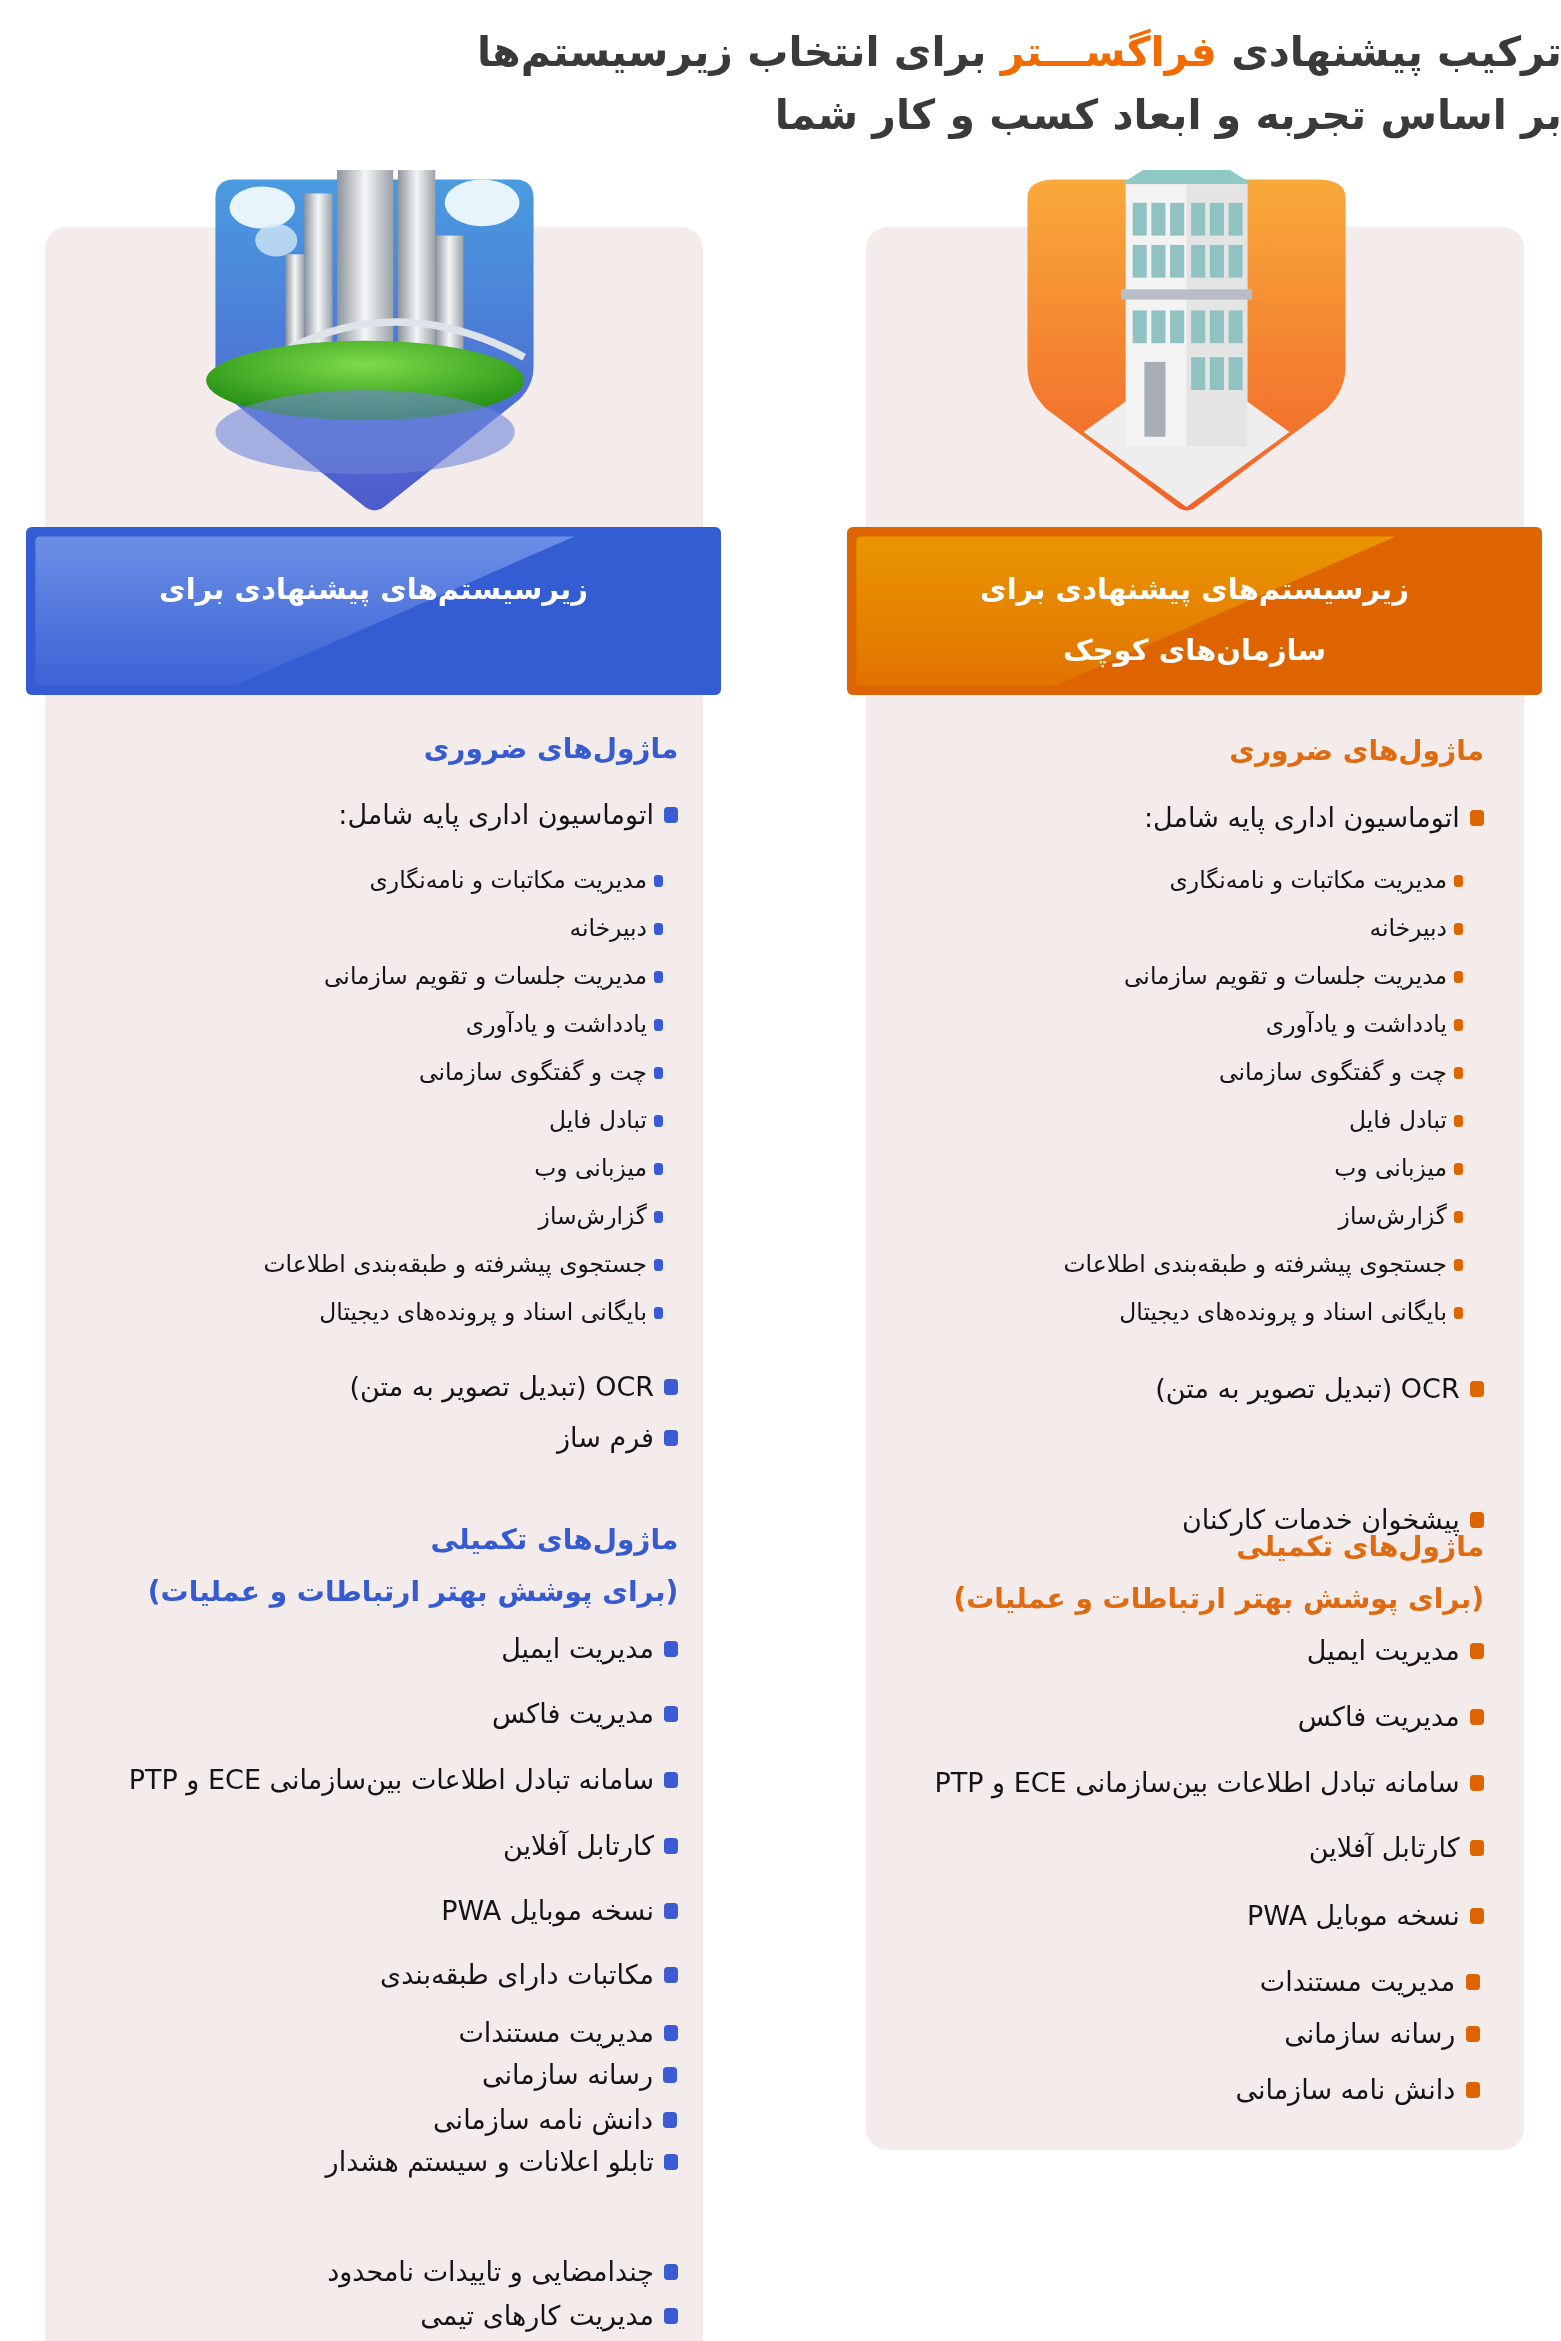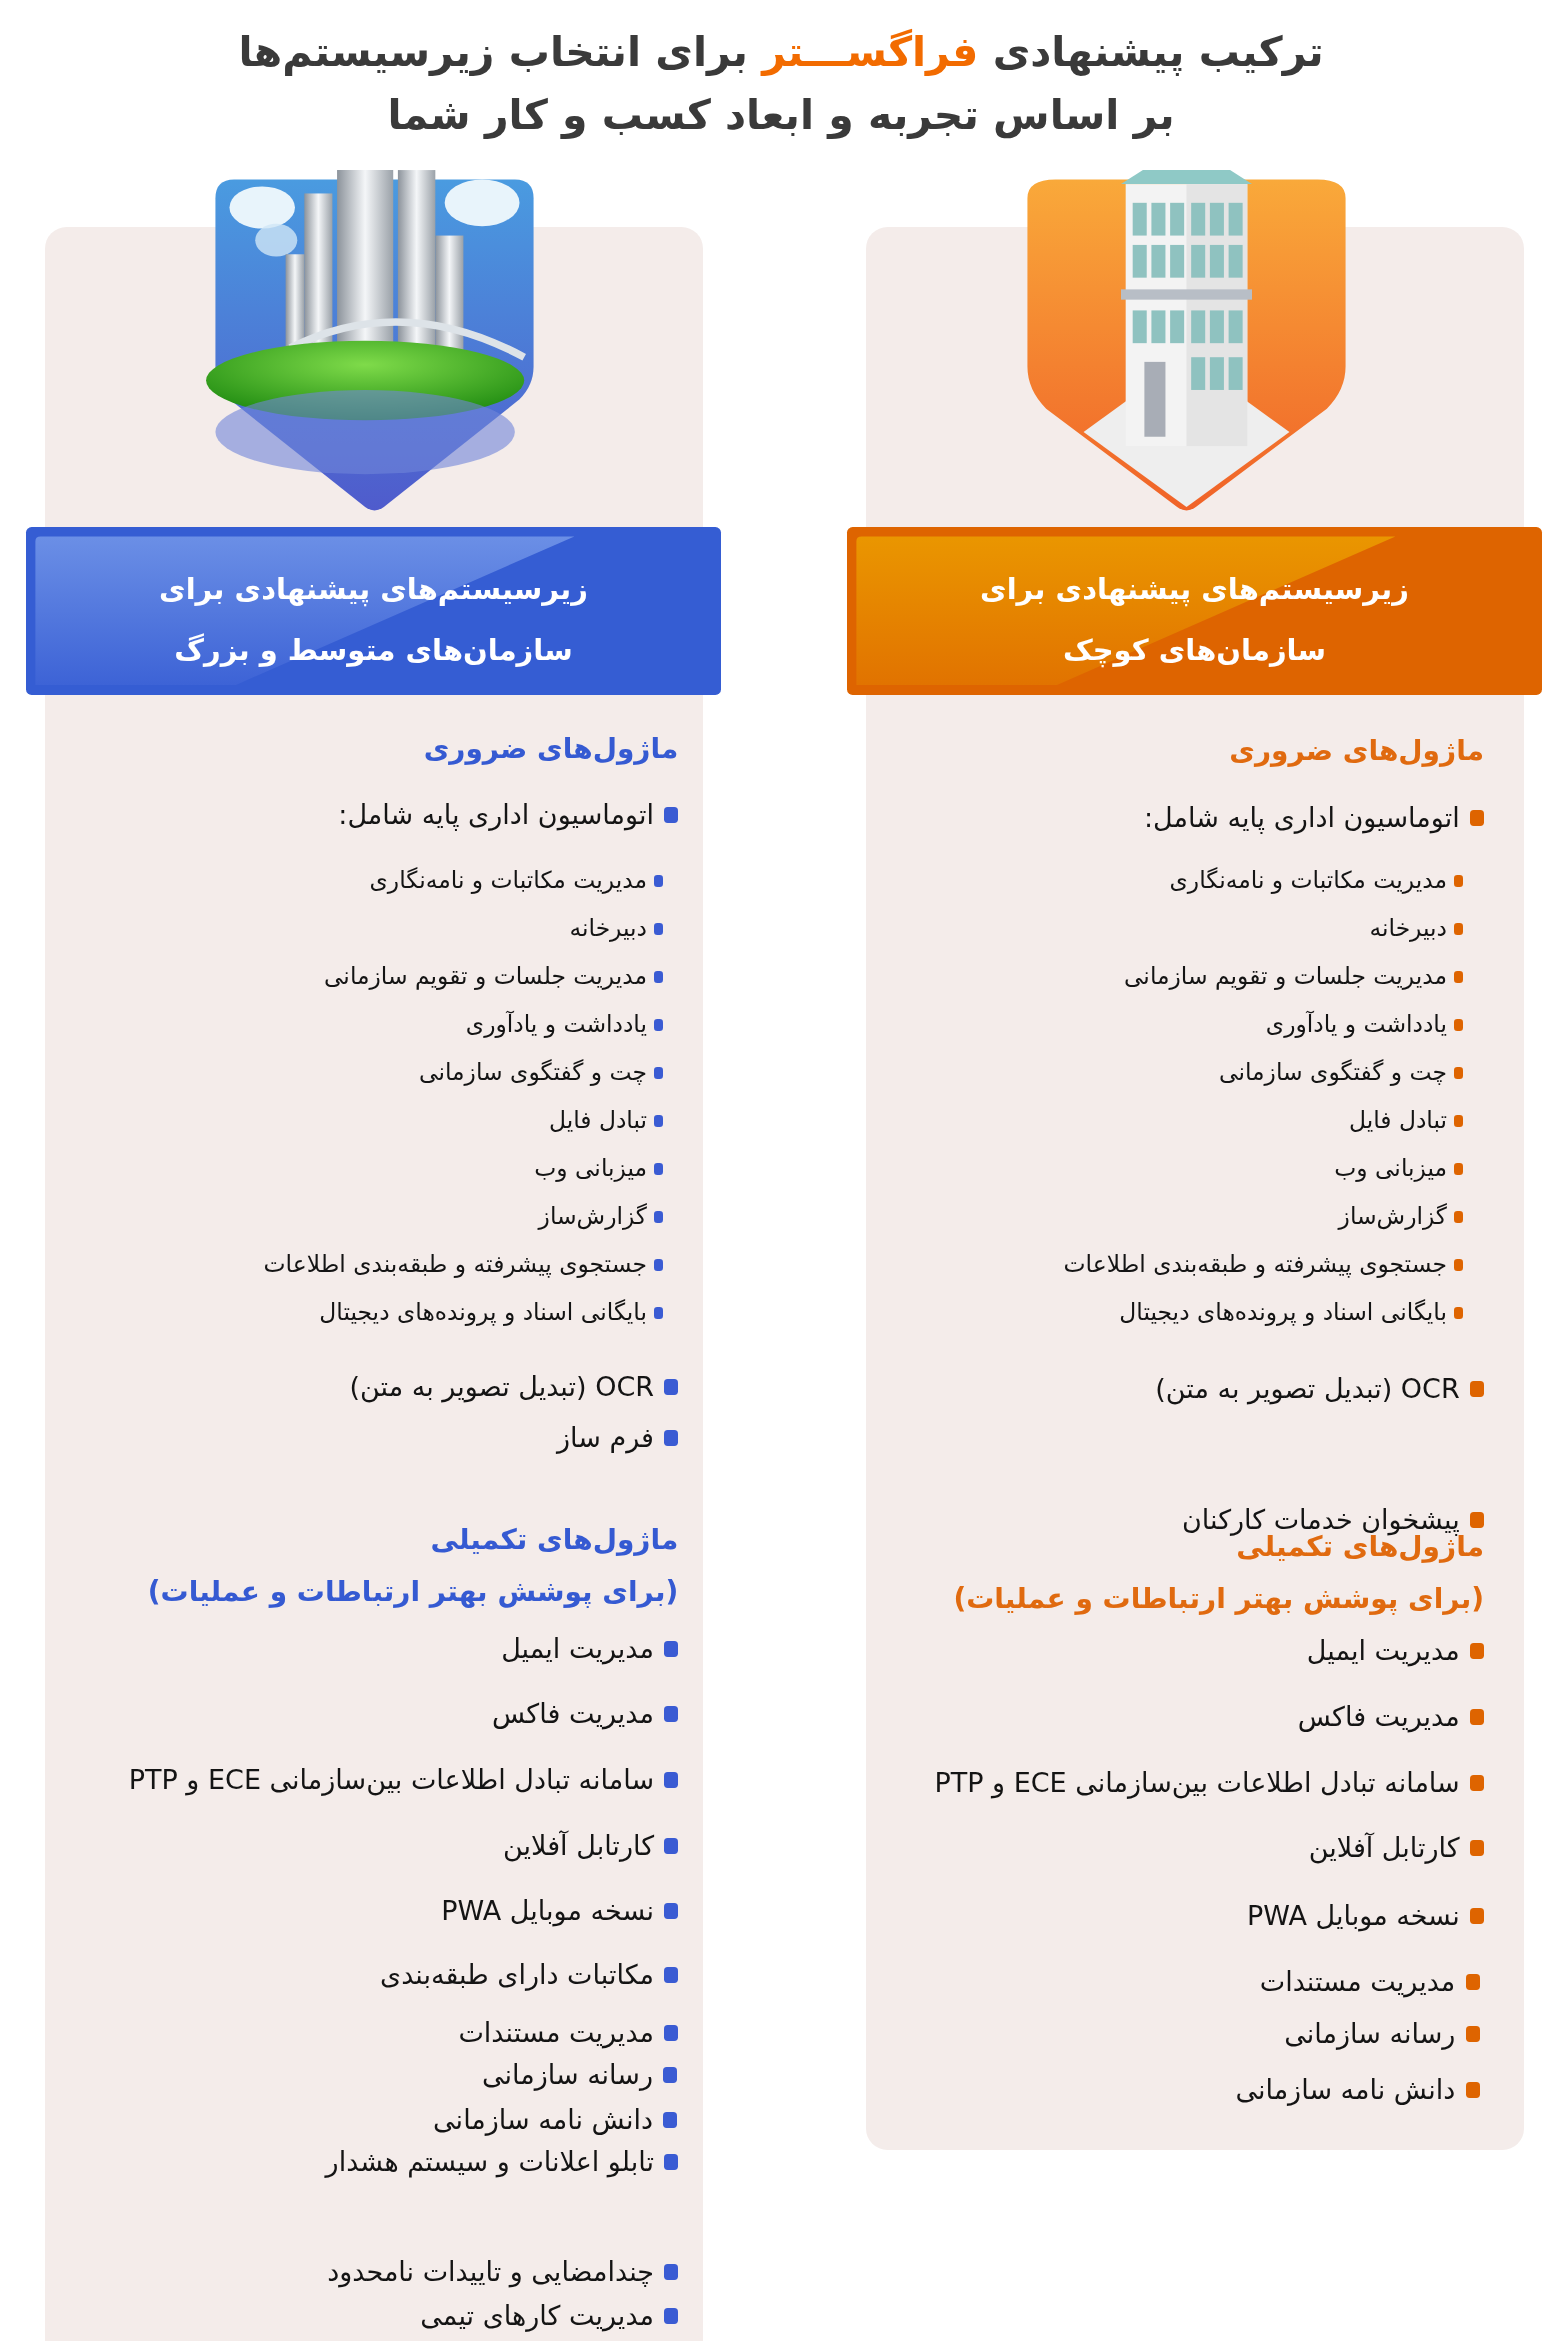--- a/index.html
+++ b/index.html
@@ -1,19 +1,19 @@
 <!DOCTYPE html>
 <html lang="fa" dir="rtl" style="font-size:7.5px"><head>
 <meta charset="utf-8">
 <style>
   * { box-sizing: border-box; margin: 0; padding: 0; }
   html, body { width: 1562px; height: 2961px; background: #ffffff; overflow: hidden; }
   body { position: relative; font-family: "DejaVu Sans", sans-serif; color: #111; }
 
-  .title { position: absolute; left: 0; width: 1562px; text-align: center; direction: rtl;
+  .title { position: absolute; left: 0; width: 1562px; direction: rtl;
            font-family: "DejaVu Sans", sans-serif; font-weight: bold; color: #3a3a3a; }
   .title.l1 { top: 19px; font-size: 41px; line-height: 66px; }
   .title.l2 { top: 82px; font-size: 41px; line-height: 66px; }
   .title .brand { color: #f26b00; }
 
   .panel { position: absolute; background: #f4ecea; border-radius: 21.5px; }
   .panel.left  { left: 45px;  top: 227px; width: 658px; height: 2564px; }
   .panel.right { left: 866px; top: 227px; width: 658px; height: 1923px; }
 
   
@@ -125,21 +125,20 @@
       <rect x="510" y="400" width="30" height="70"></rect>
   </g>
   <rect x="280" y="255" width="280" height="22" fill="#b8bec6"></rect>
   <rect x="330" y="410" width="45" height="160" fill="#a8adb6"></rect>
 </svg>
 
 <div class="header blue">
   <div class="gloss"></div>
   <div class="htext">
     <div>زیرسیستم‌های پیشنهادی برای</div>
-    <div>سازمان‌های متوسط و بزرگ</div>
   </div>
 </div>
 <div class="header orange">
   <div class="gloss"></div>
   <div class="htext">
     <div>زیرسیستم‌های پیشنهادی برای</div>
     <div>سازمان‌های کوچک</div>
   </div>
 </div>
 

